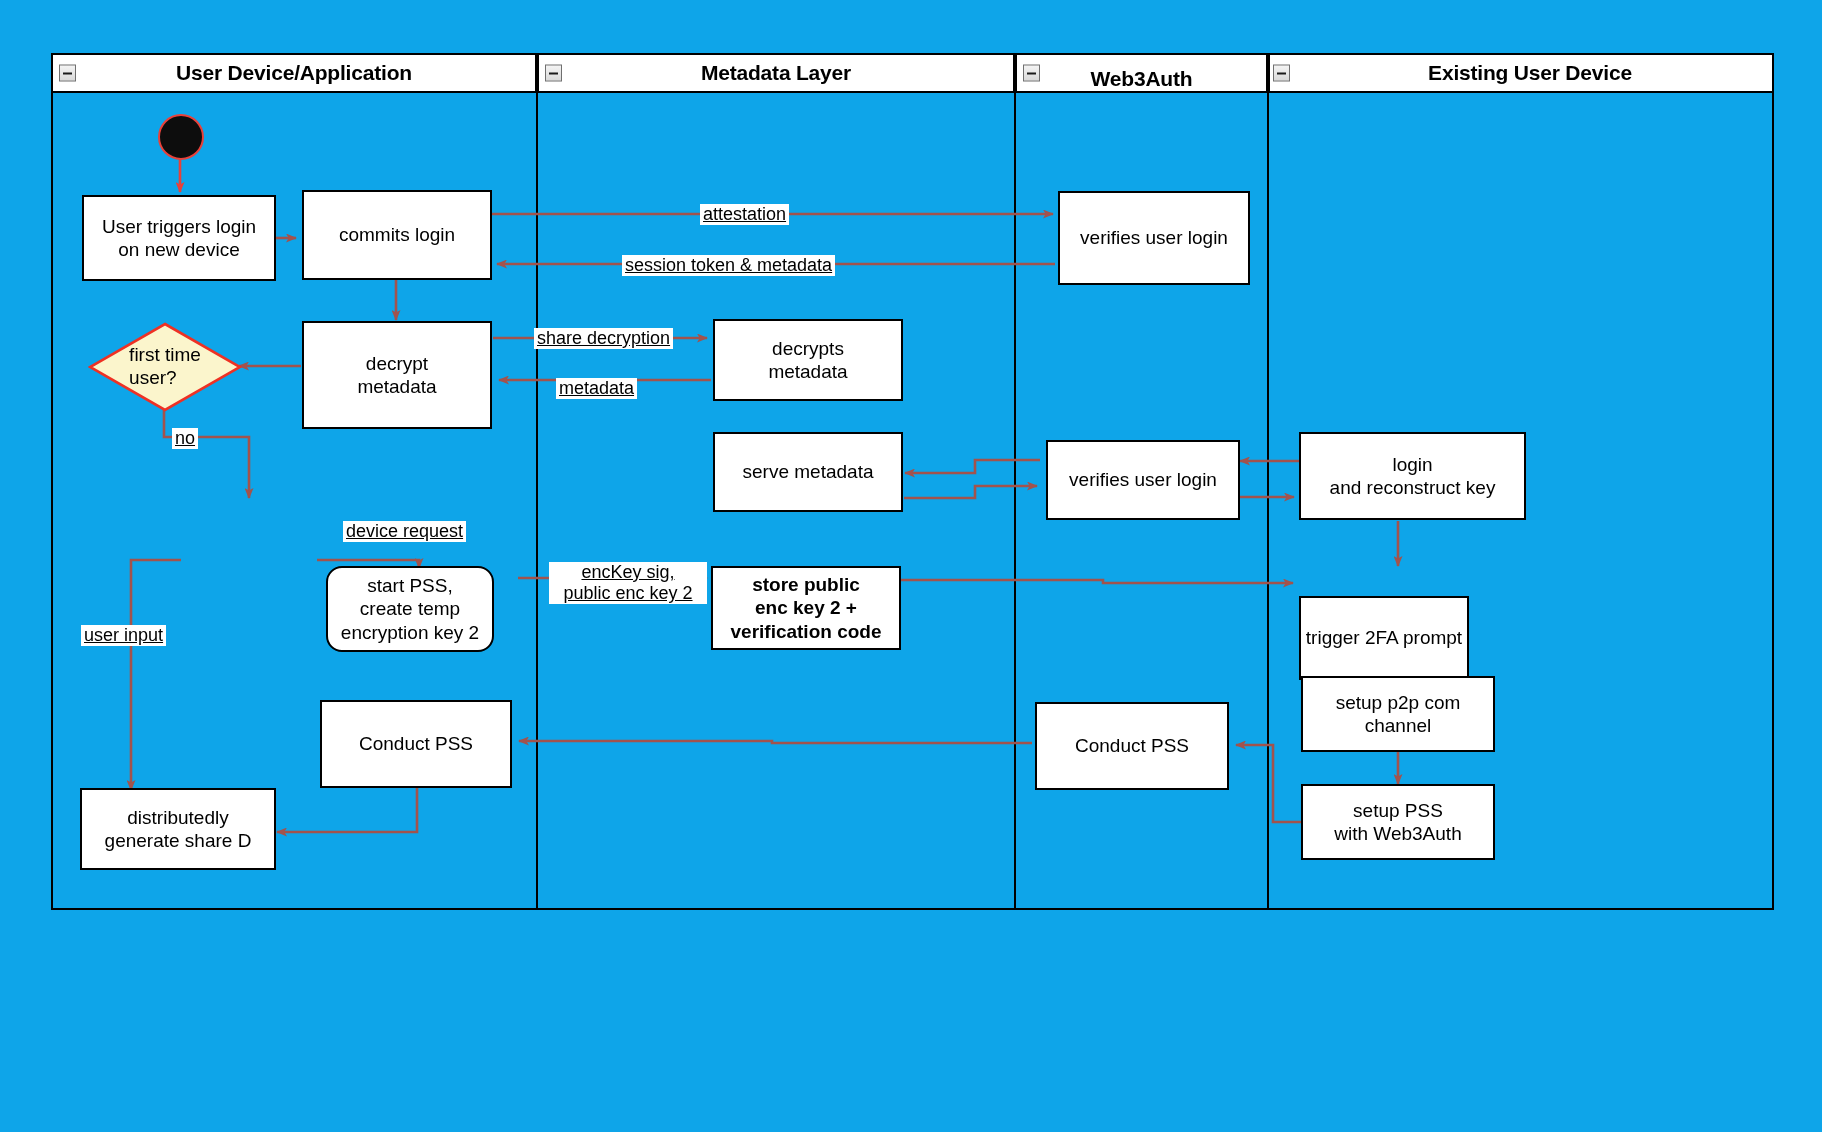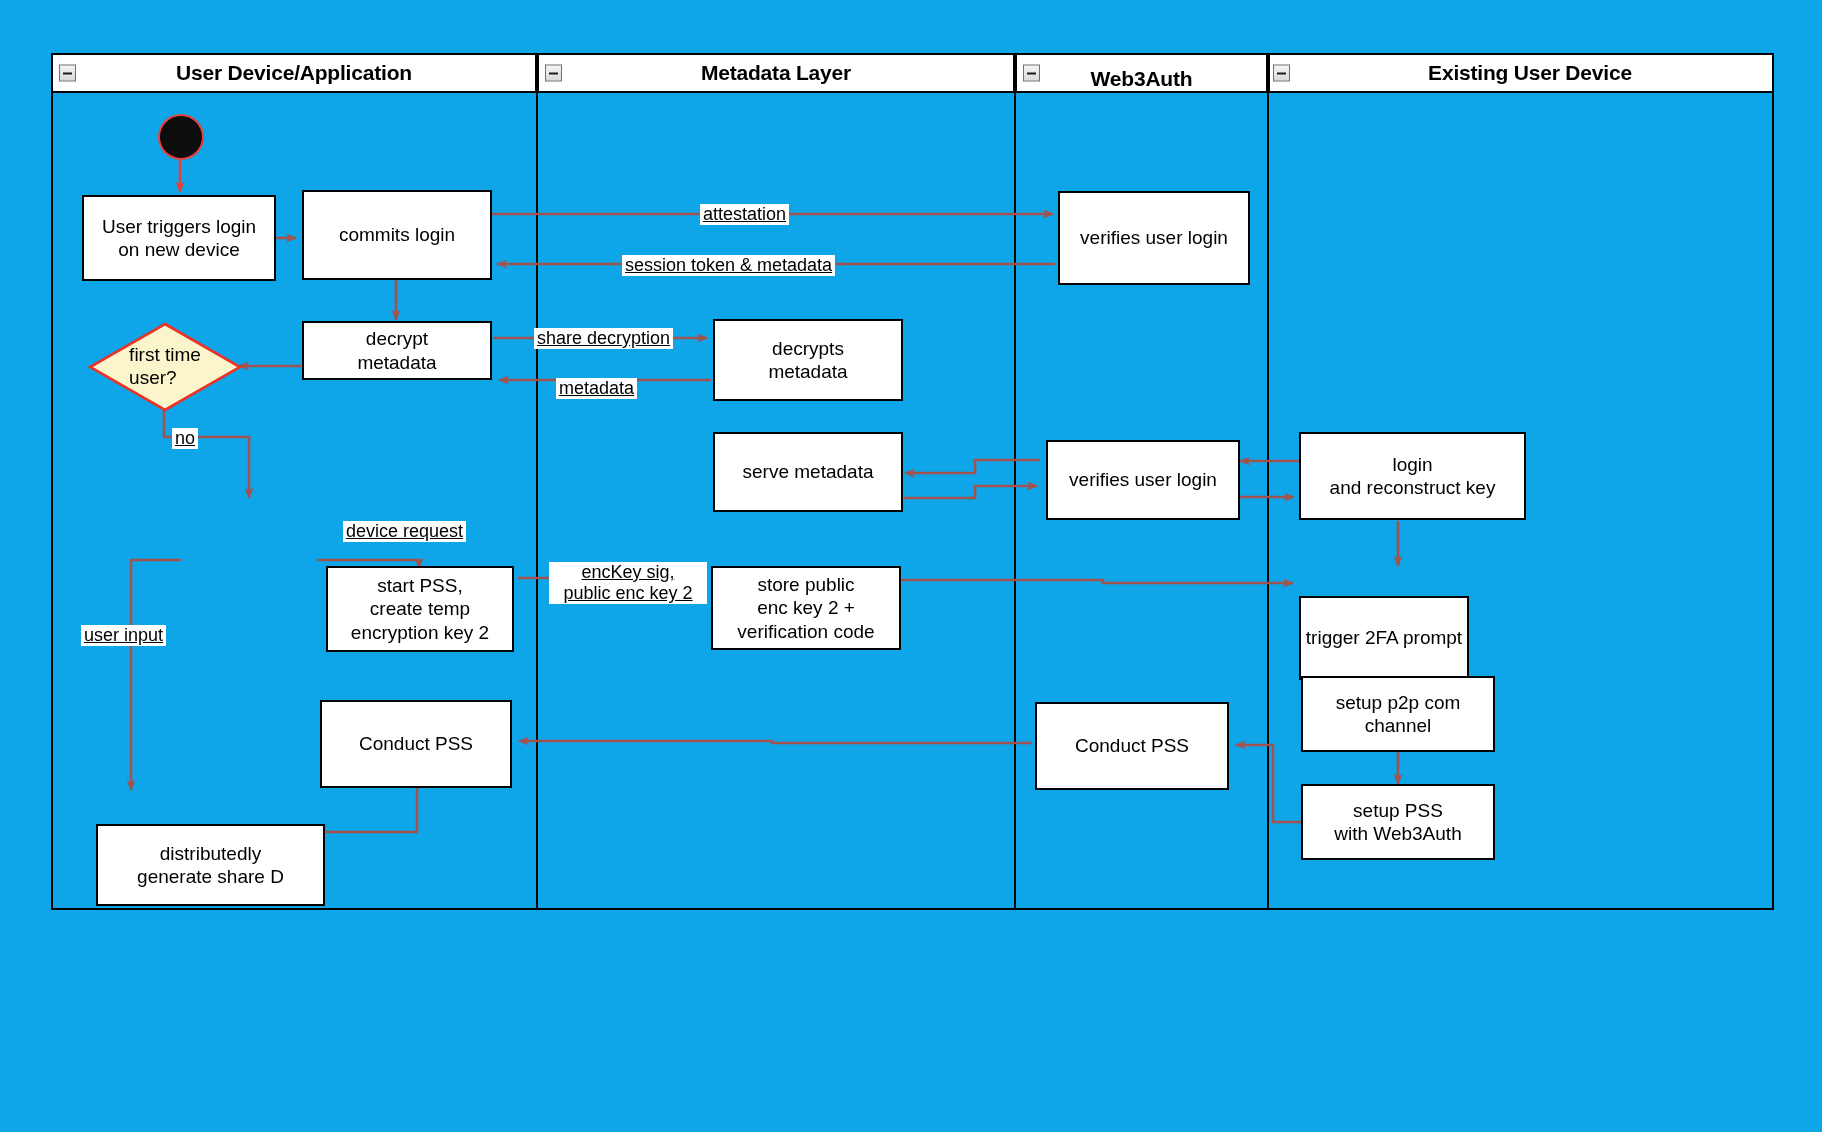--- a/index.html
+++ b/index.html
@@ -223,47 +223,47 @@
     </g>
   </svg>
 
   <div class="start-node" style="left:158px; top:114px; width:46px; height:46px;"></div>
 
   <div class="node" style="left:82px; top:195px; width:194px; height:86px;">User triggers login
 on new device</div>
 
   <div class="node" style="left:302px; top:190px; width:190px; height:90px;">commits login</div>
 
-  <div class="node" style="left:302px; top:321px; width:190px; height:59px;">decrypt
+  <div class="node" style="left:302px; top:321px; width:190px; height:108px;">decrypt
 metadata</div>
 
   <div class="diamond-wrap" style="left:88px; top:322px; width:154px; height:90px;">
     <svg class="diamond-shape" viewBox="0 0 154 90" xmlns="http://www.w3.org/2000/svg">
       <polygon points="77,2 152,45 77,88 2,45" fill="#fbf5cc" stroke="#ee3124" stroke-width="2.6"></polygon>
     </svg>
     <div class="diamond-label">first time
 user?</div>
   </div>
 
 
-  <div class="node" style="left:326px; top:566px; width:188px; height:86px;">start PSS,
+  <div class="node" style="left:326px; top:566px; width:168px; height:86px;border-radius:16px;">start PSS,
 create temp
 encryption key 2</div>
 
   <div class="node" style="left:320px; top:700px; width:192px; height:88px;">Conduct PSS</div>
 
-  <div class="node" style="left:80px; top:824px; width:229px; height:82px;margin-left:16px;">distributedly
+  <div class="node" style="left:80px; top:788px; width:196px; height:82px;">distributedly
 generate share D</div>
 
   <div class="node" style="left:713px; top:319px; width:190px; height:82px;">decrypts
 metadata</div>
 
   <div class="node" style="left:713px; top:432px; width:190px; height:80px;">serve metadata</div>
 
-  <div class="node" style="left:711px; top:566px; width:190px; height:84px;">store public
+  <div class="node" style="left:711px; top:566px; width:190px; height:84px;font-weight:bold;">store public
 enc key 2 +
 verification code</div>
 
   <div class="node" style="left:1058px; top:191px; width:192px; height:94px;">verifies user login</div>
 
   <div class="node" style="left:1046px; top:440px; width:194px; height:80px;">verifies user login</div>
 
   <div class="node" style="left:1035px; top:702px; width:194px; height:88px;">Conduct PSS</div>
 
   <div class="node" style="left:1299px; top:432px; width:227px; height:88px;">login

